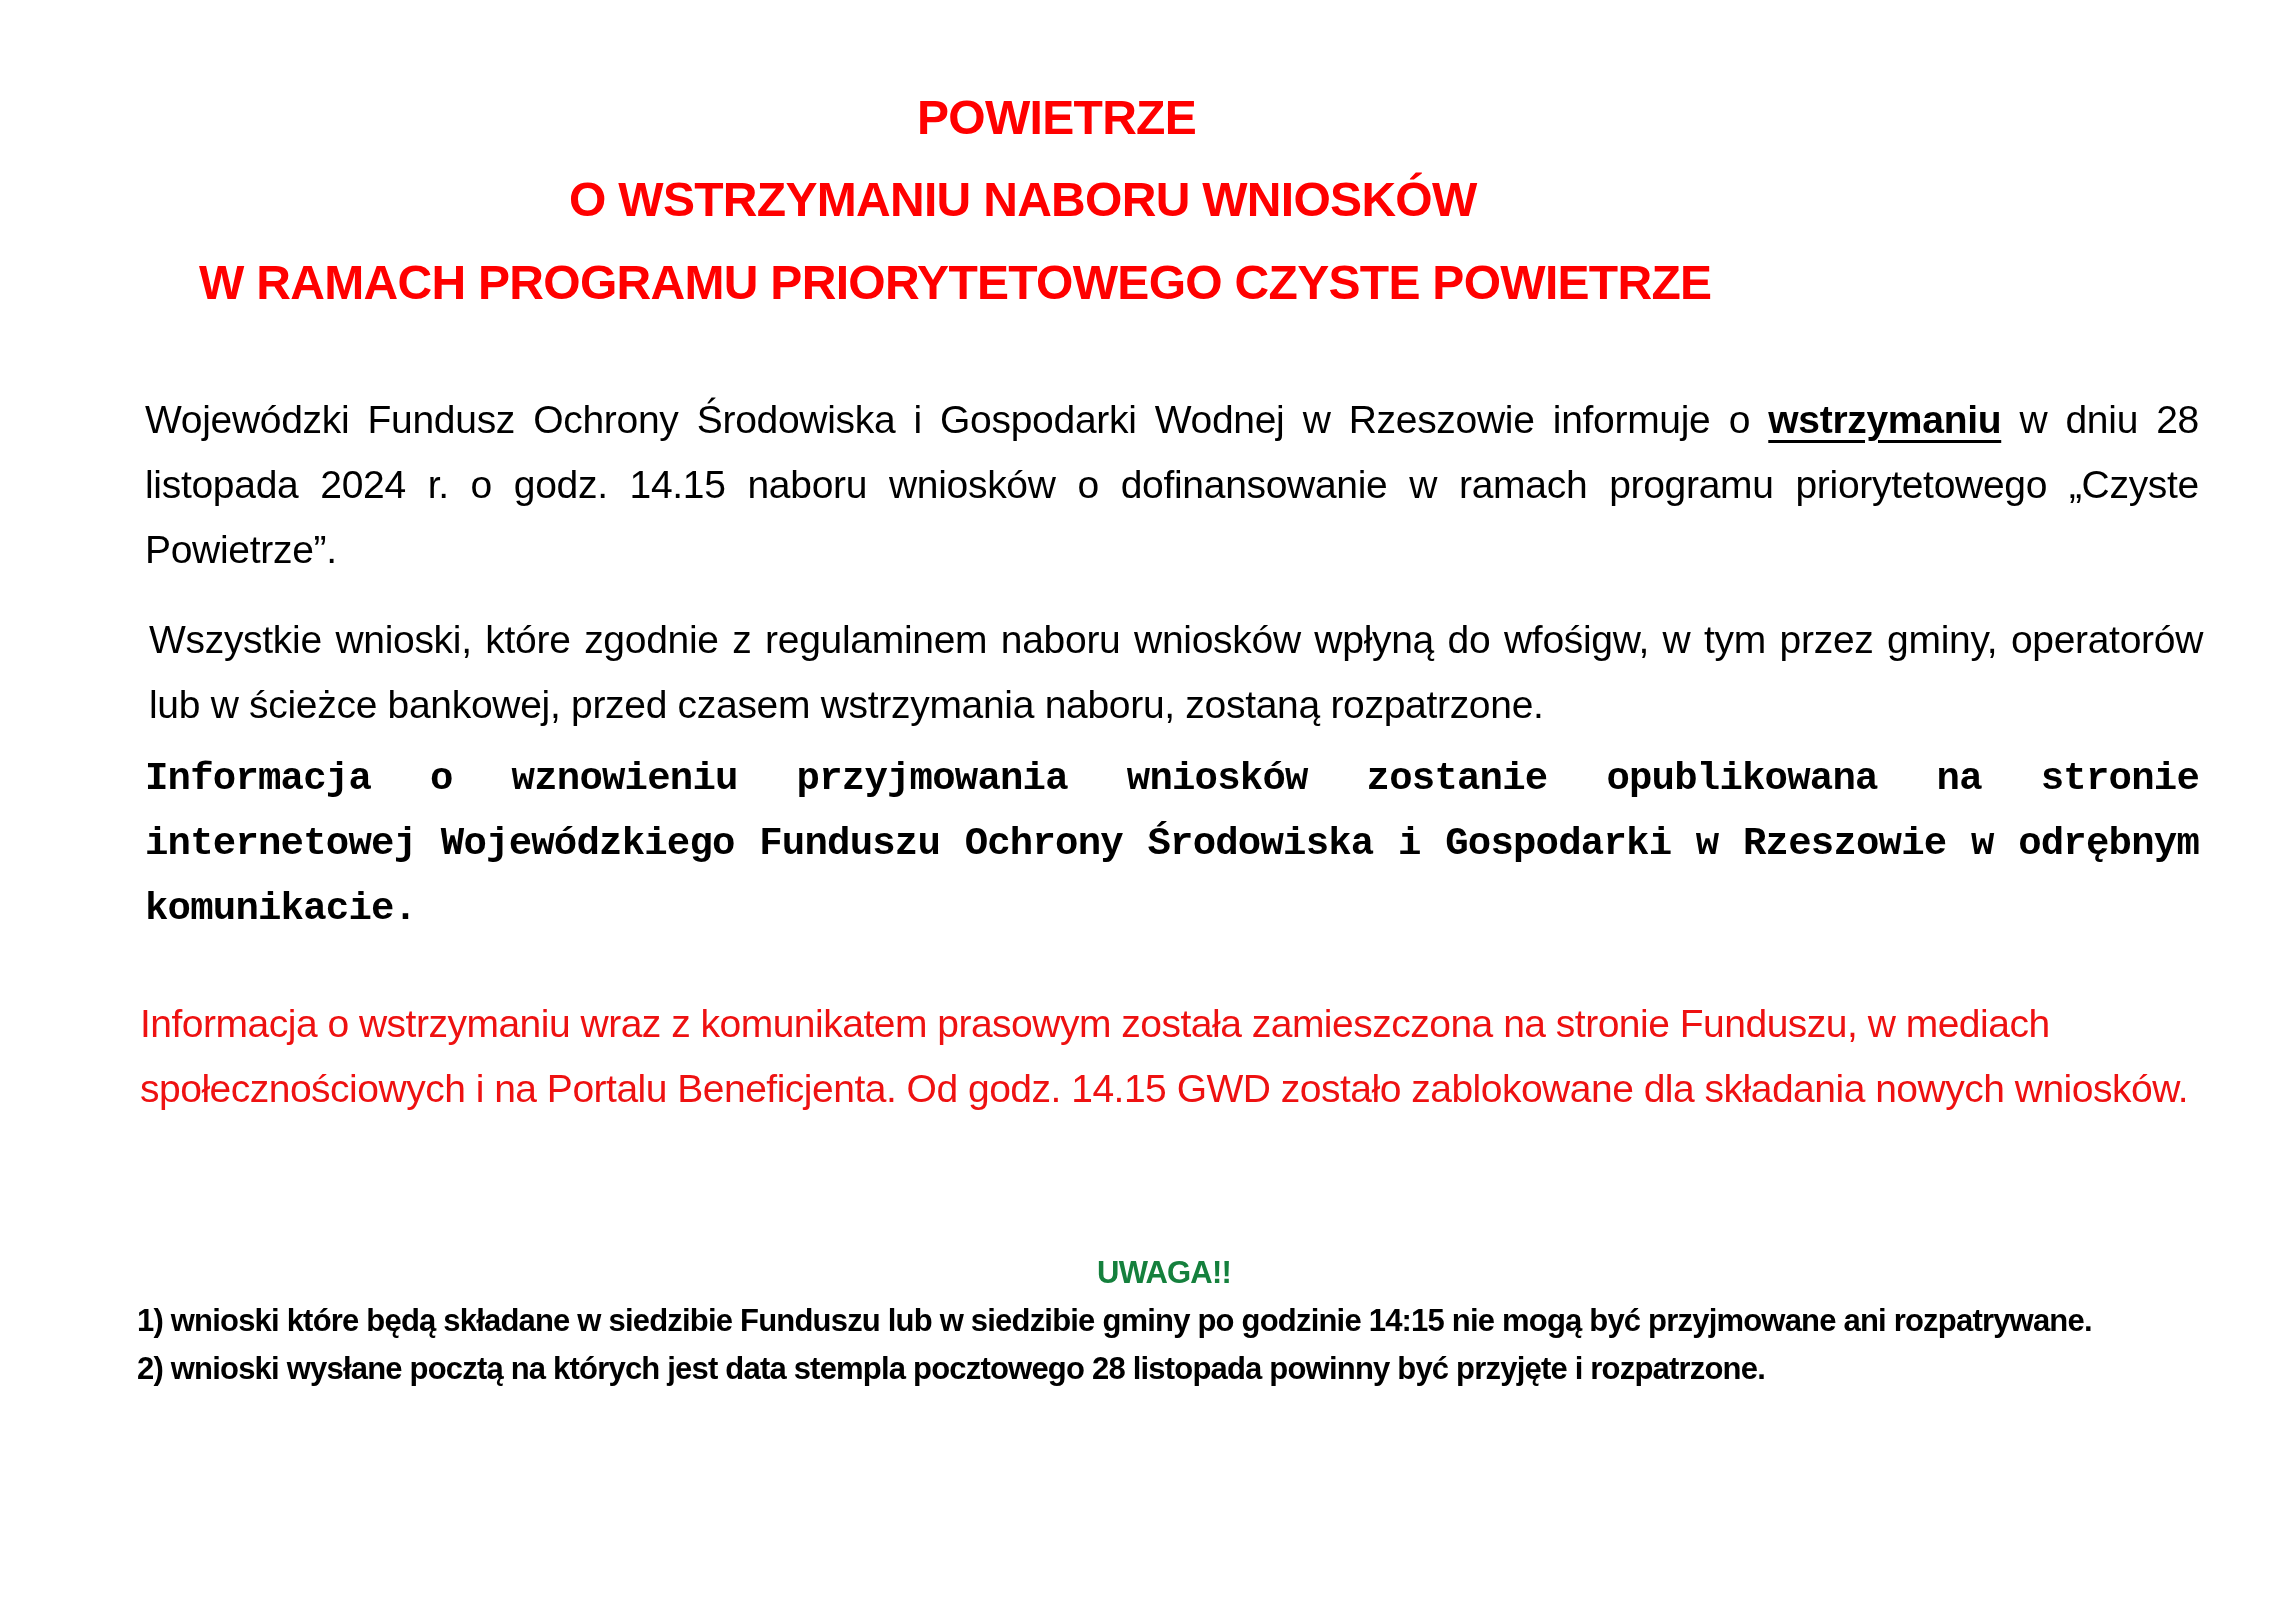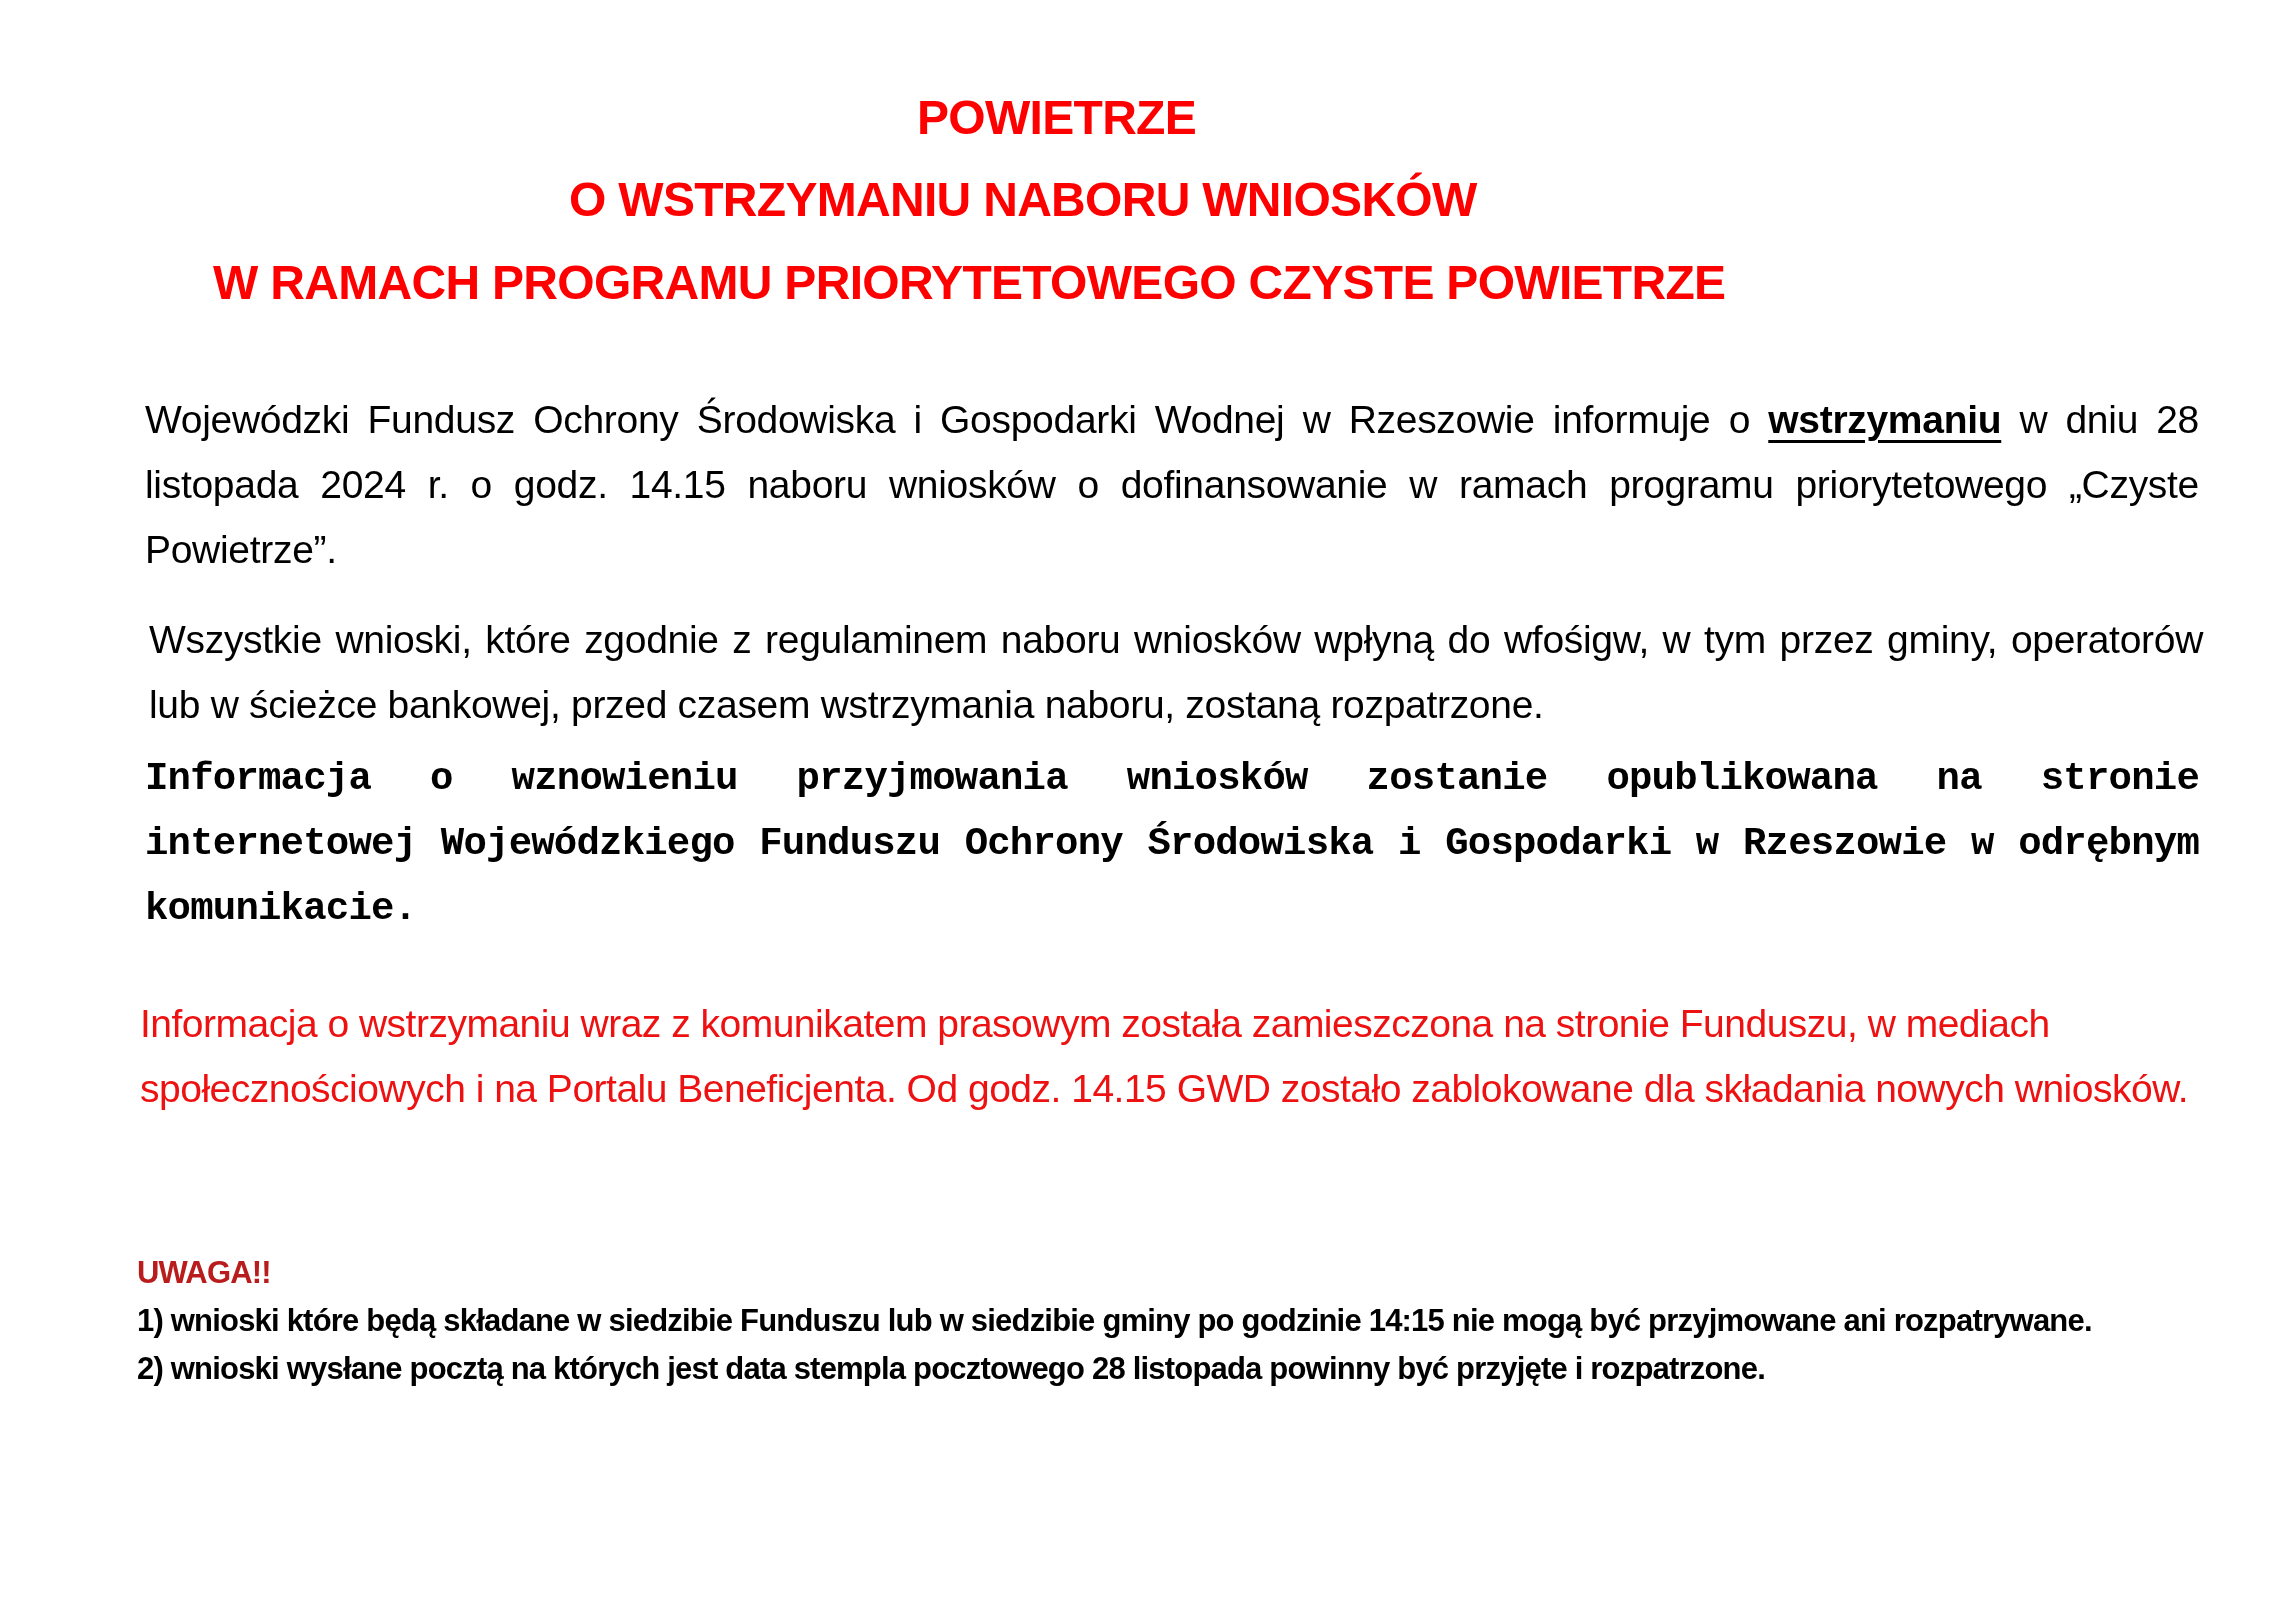--- a/index.html
+++ b/index.html
@@ -31,21 +31,21 @@
       font-size: 48px;
       line-height: 67px;
     }
     .title-line {
       position: absolute;
       white-space: nowrap;
       letter-spacing: -0.7px;
     }
     .t1 { left: 917px; top: 0px; }
     .t2 { left: 569px; top: 82px; text-align: center; }
-    .t3 { left: 213px; top: 165px; text-align: right; }
+    .t3 { left: 199px; top: 165px; text-align: right; }
 
     .body-block {
       position: absolute;
       left: 137px;
       width: 2054px;
       font-size: 39px;
       line-height: 65px;
       letter-spacing: -0.3px;
     }
     .justify {
@@ -61,21 +61,21 @@
     .uwaga-block {
       position: absolute;
       left: 137px;
       top: 1249px;
       width: 2054px;
       font-size: 31px;
       line-height: 48px;
       font-weight: bold;
       letter-spacing: -0.8px;
     }
-    .uwaga-label { color: #b91c1c; }
+    .uwaga-label { color: #15803d; text-align: center; }
   </style>
 </head>
 <body>
 
 <div class="page">
 
   <div class="title-block">
     <div class="title-line t1">POWIETRZE</div>
     <div class="title-line t2">O WSTRZYMANIU NABORU WNIOSKÓW</div>
     <div class="title-line t3">W RAMACH PROGRAMU PRIORYTETOWEGO CZYSTE POWIETRZE</div>

